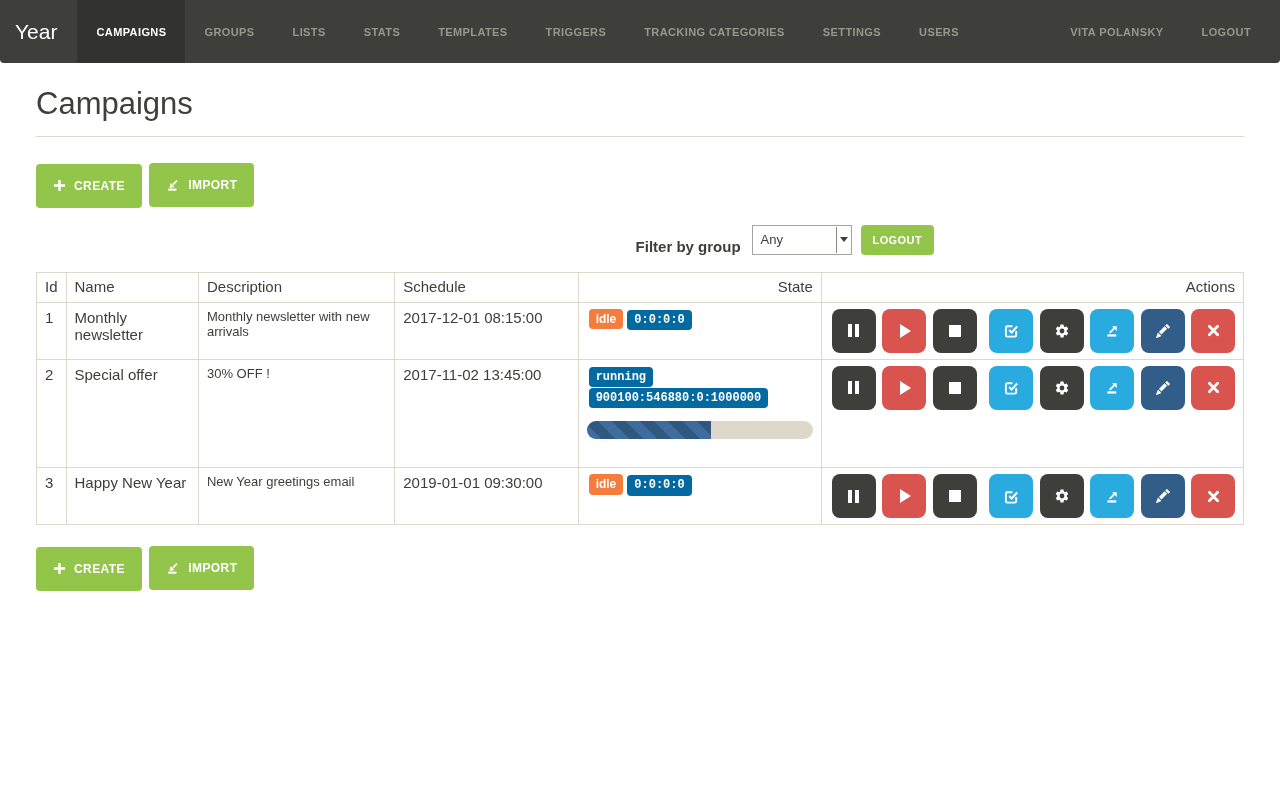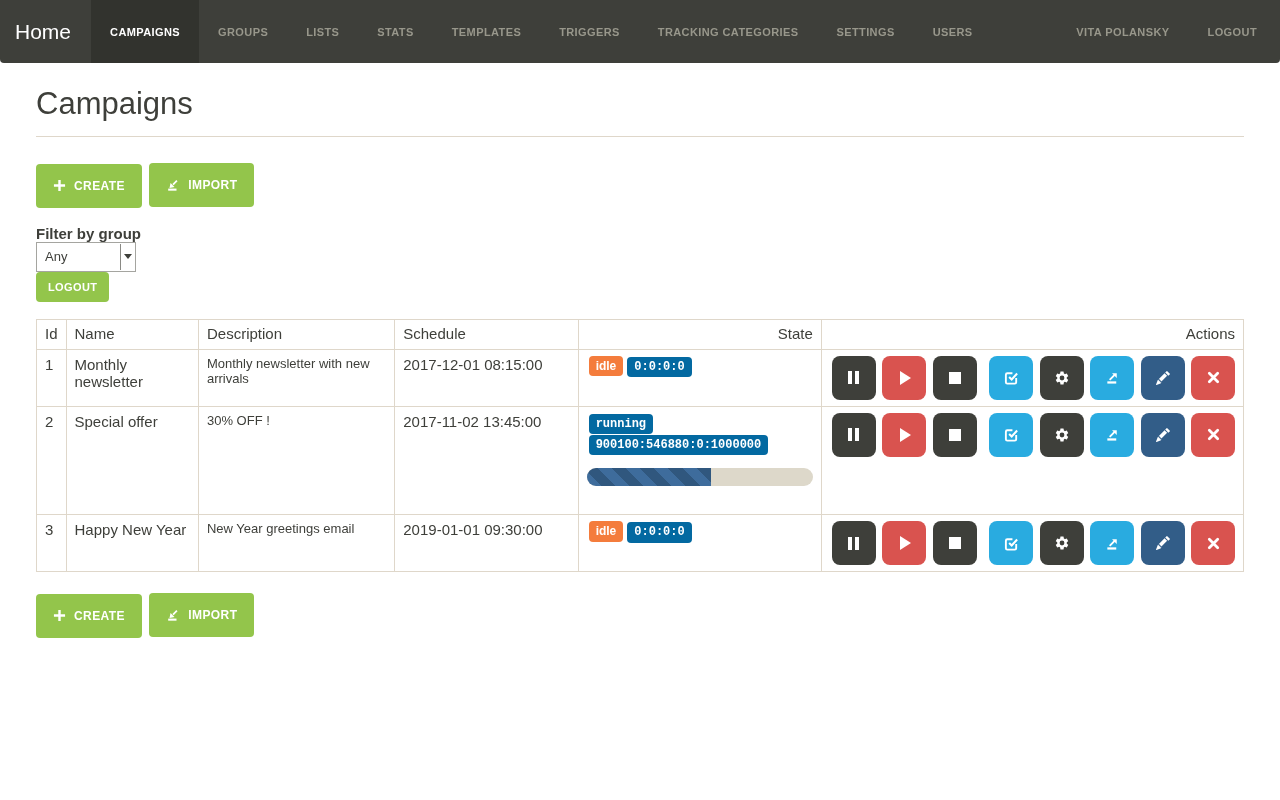--- a/index.html
+++ b/index.html
@@ -15,37 +15,37 @@
     border-radius:0 0 4px 4px;
   }
   .brand { display:flex; align-items:center; padding:0 20px 0 15px; color:#fff; font-size:21px; cursor:pointer; }
   .nav-items, .nav-right { display:flex; align-items:stretch; }
   .nav-item {
     display:flex; align-items:center; padding:0 19px; font-size:11px; font-weight:700;
     color:#98978B; letter-spacing:.4px; cursor:pointer; white-space:nowrap;
   }
   .nav-item.active { background:#32332E; color:#fff; }
   .nav-spacer { flex:1; }
-  .nav-right { padding-right:4px; }
+  .nav-right { padding-right:10px; }
 
   
   .container { padding:0 36px; }
   .page-title { font-size:31px; font-weight:400; color:#3E3F3A; margin:23px 0 14px; }
   hr.rule { border:0; border-top:1px solid #DFD7CA; margin:0 0 26px; }
 
   .btn {
     display:inline-flex; align-items:center; justify-content:center; gap:8px;
     border:none; border-radius:4px; color:#fff; font-weight:700;
     font-family:inherit; cursor:pointer; background:#93C54B;
   }
   .btn-lg { height:44px; padding:11px 17px; font-size:12px; letter-spacing:.4px; margin-right:3px; }
   .btn-sm { height:30px; padding:0 12px; font-size:11px; letter-spacing:.4px; }
 
   
-  .filter-row { display:flex; align-items:flex-start; justify-content:flex-end; margin:17px 0; padding-right:310px;flex-direction:column; }
+  .filter-row { display:flex; align-items:flex-end; justify-content:flex-end; margin:17px 0; padding-right:310px; }
   .filter-label { font-weight:700; font-size:15px; margin-right:11px; white-space:nowrap; }
   .select {
     width:100px; height:30px; background:#fff; border:1px solid #A5A5A0;
     display:flex; align-items:center; font-size:13px; padding-left:8px;
     position:relative; margin-right:9px; cursor:pointer; color:#3E3F3A;
   }
   .select .arrow-box {
     position:absolute; right:0; top:1px; bottom:1px; width:15px;
     border-left:1px solid #8a8a85; display:flex; align-items:center; justify-content:center;
   }
@@ -96,21 +96,21 @@
     width:0; height:0; border-left:11px solid #fff;
     border-top:7px solid transparent; border-bottom:7px solid transparent; margin-left:3px;
   }
   .icon-stop { width:12px; height:12px; background:#fff; }
   .abtn svg, .btn svg { display:block; }
 </style>
 </head>
 <body>
 
 <nav class="navbar">
-  <div class="brand">Home</div>
+  <div class="brand">Year</div>
   <div class="nav-items">
       <div class="nav-item active">CAMPAIGNS</div>
       <div class="nav-item">GROUPS</div>
       <div class="nav-item">LISTS</div>
       <div class="nav-item">STATS</div>
       <div class="nav-item">TEMPLATES</div>
       <div class="nav-item">TRIGGERS</div>
       <div class="nav-item">TRACKING CATEGORIES</div>
       <div class="nav-item">SETTINGS</div>
       <div class="nav-item">USERS</div>

